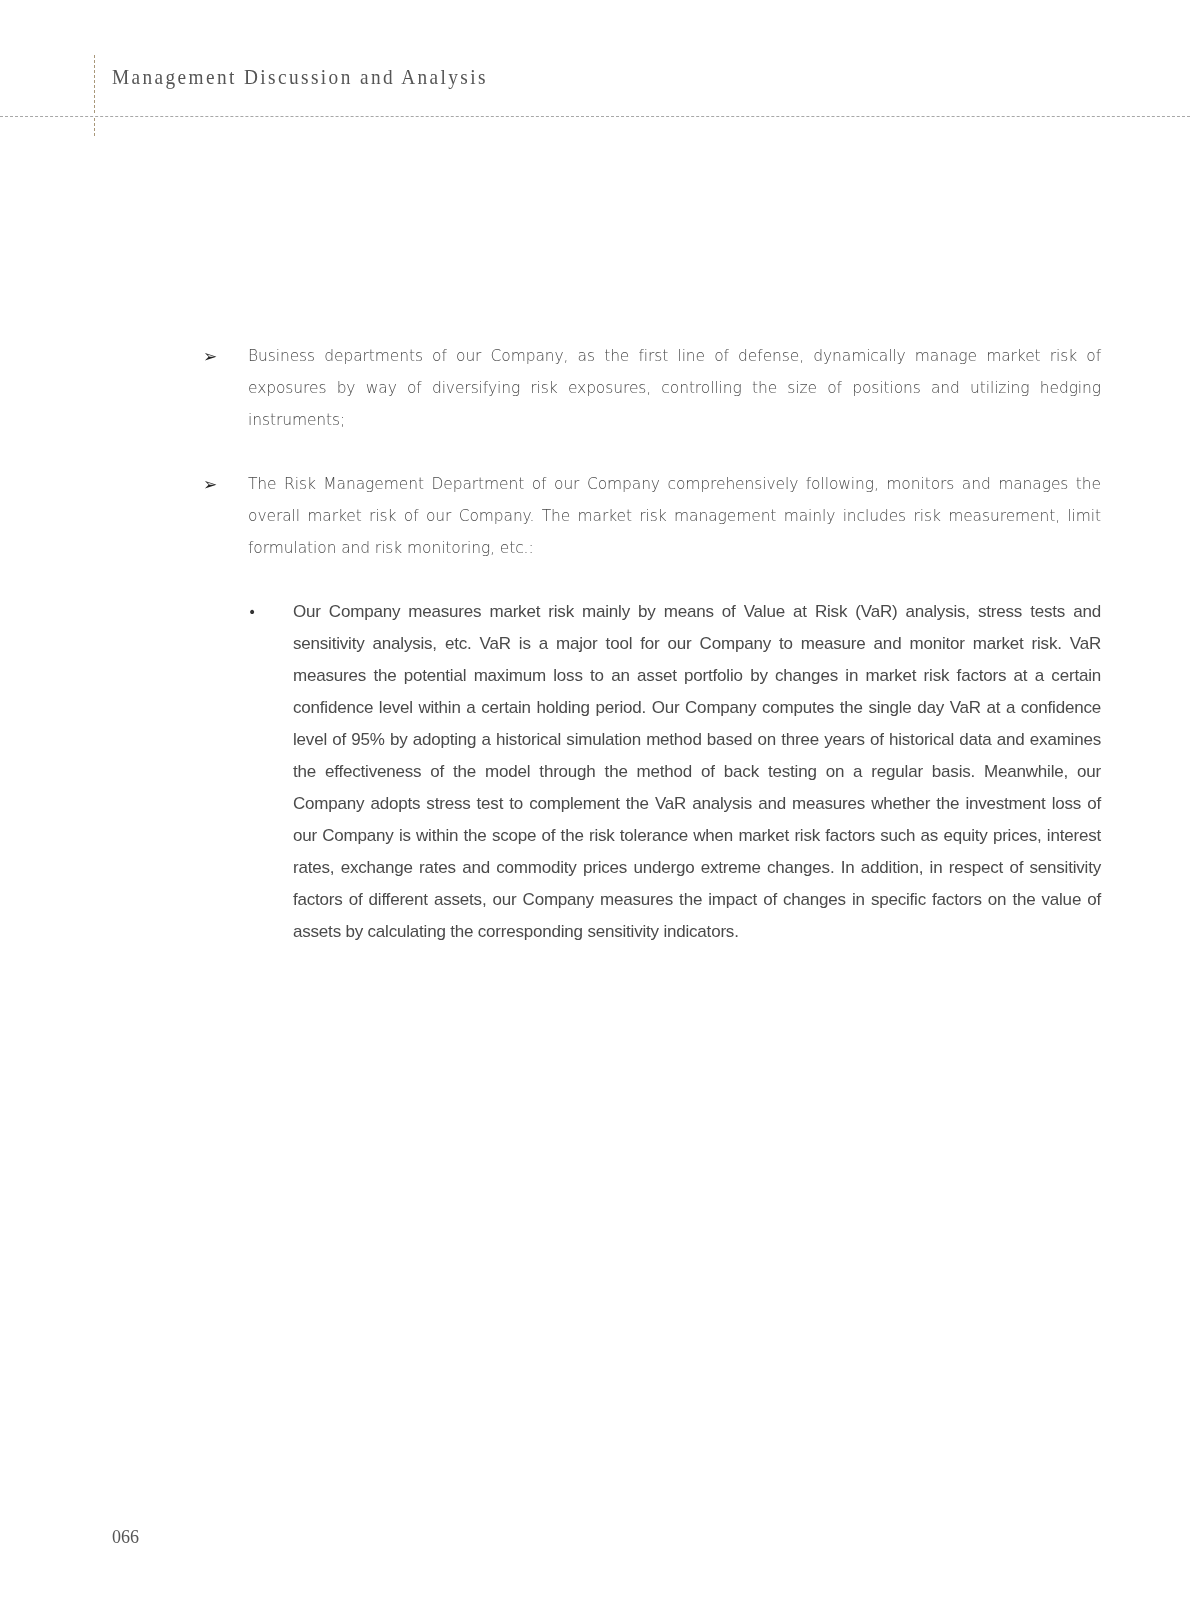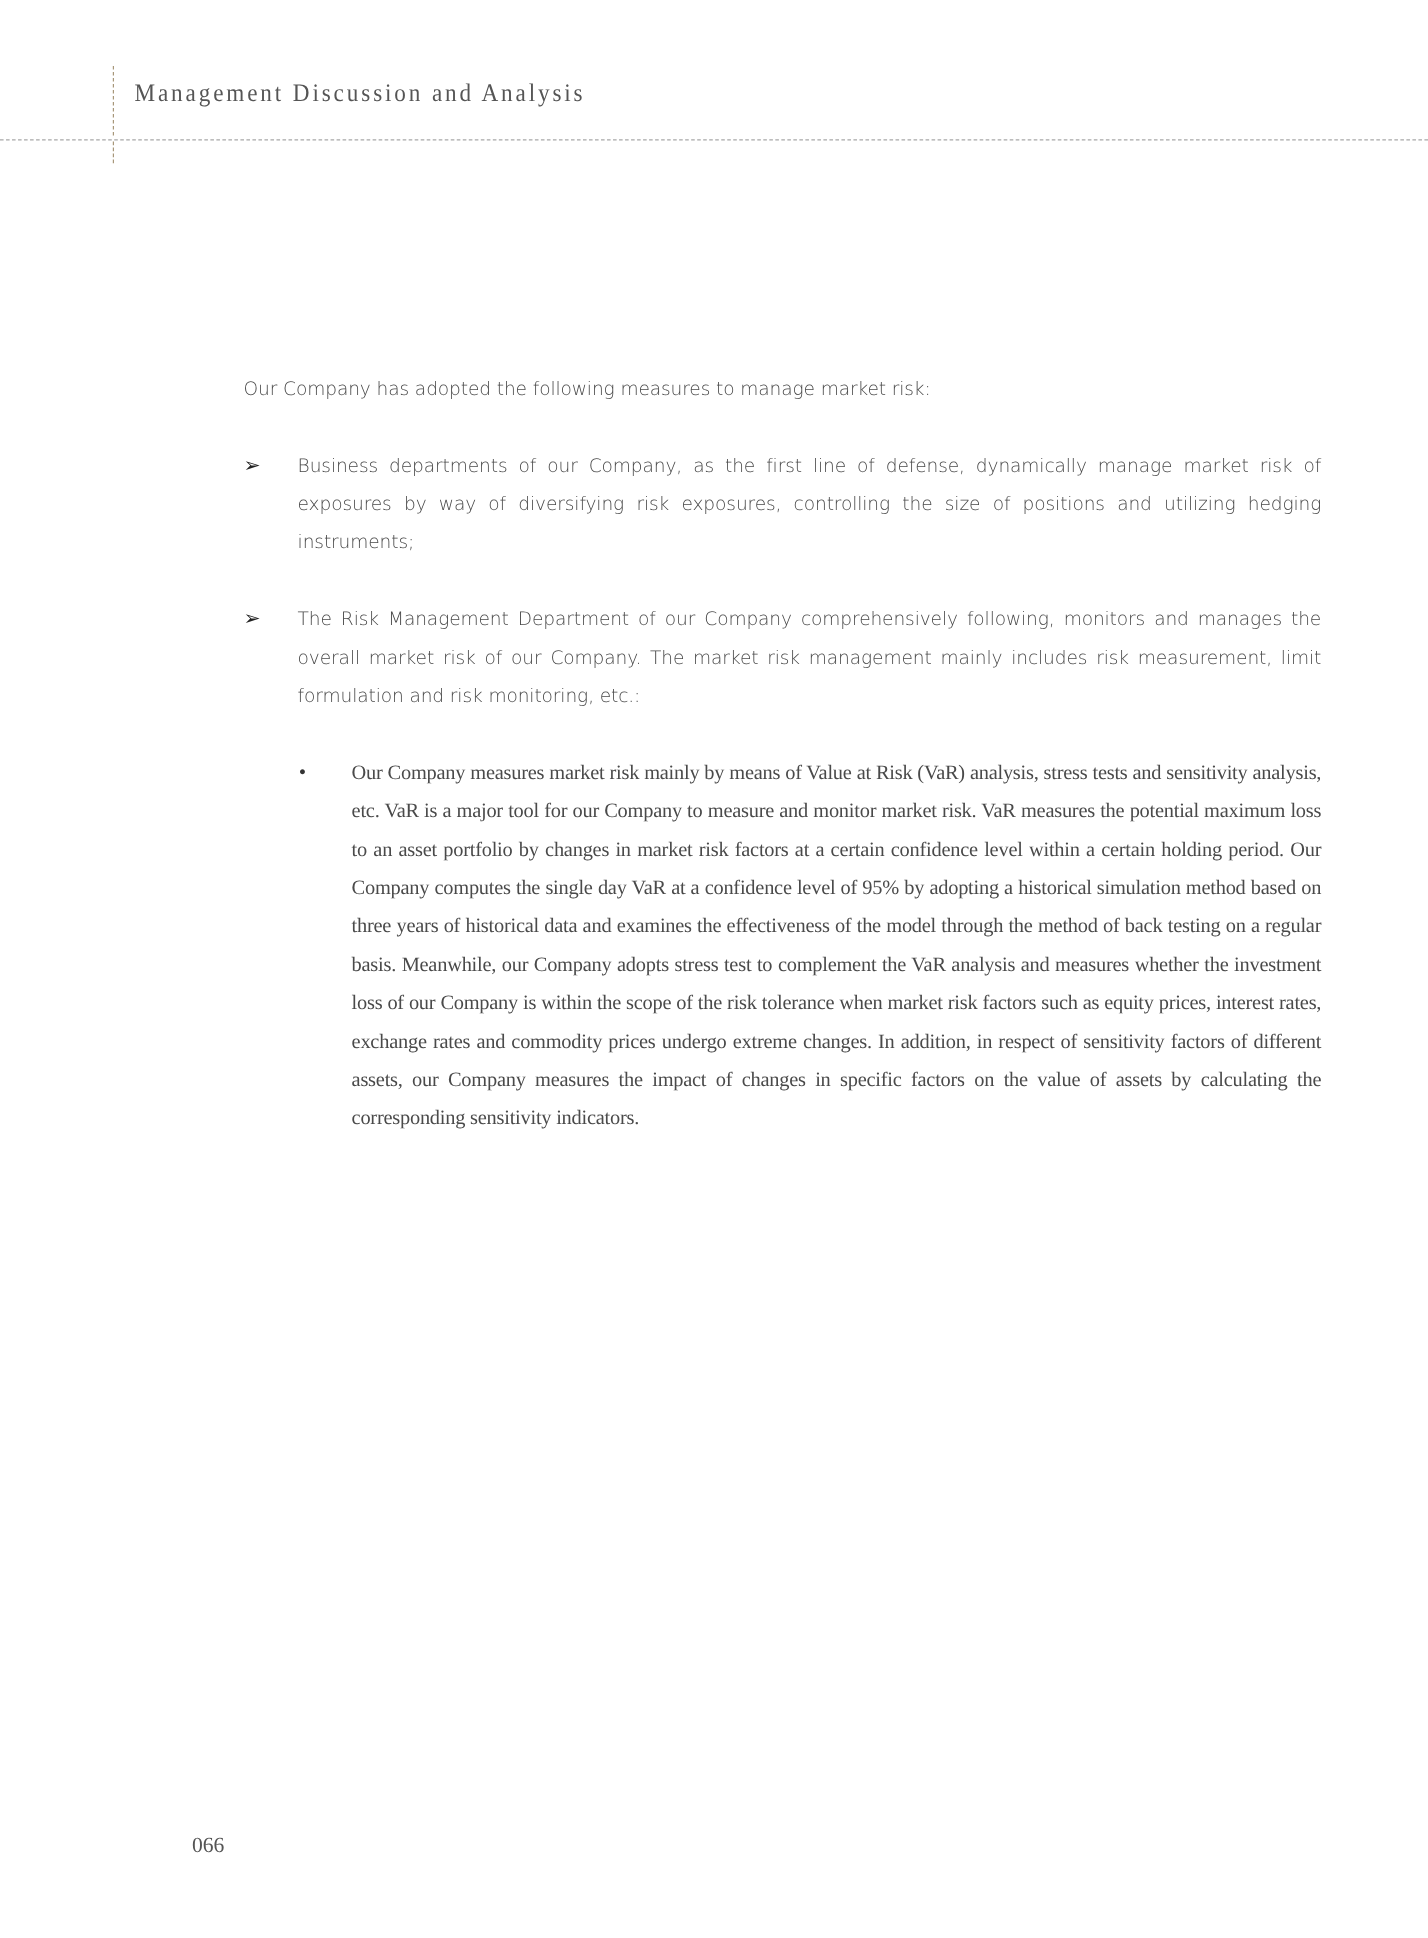--- a/index.html
+++ b/index.html
@@ -45,43 +45,42 @@
   .arrow-icon {
     position: absolute; left: 0; top: 0; width: 24px; height: 32px;
     font-size: 17px; line-height: 32px; color: #222222;
   }
   .dot-item { position: relative; padding-left: 90px; }
   .dot-icon {
     position: absolute; left: 45px; top: 0; width: 10px; height: 32px;
     font-size: 14px; line-height: 32px; color: #333333;
   }
   .narrow {
-    font-family: Liberation Serif, serif;
+    font-family: Liberation Sans, sans-serif;
     font-size: 17px; letter-spacing: -0.2px;
   }
 
   .page-number {
     position: absolute; left: 112px; top: 1527px;
     font-family: "Liberation Serif", "DejaVu Serif", serif;
-    font-size: 18px; color: #555555; margin-left: 48px;
+    font-size: 18px; color: #555555;
   }
 </style>
 </head>
 <body>
 
 <div class="vrule-top"></div>
 <div class="vrule-bottom"></div>
 <div class="hrule"></div>
 <div class="running-header">Management Discussion and Analysis</div>
 
 <div class="content">
 
   <div class="gap"></div>
 
-  <p class="para">Our Company has adopted the following measures to manage market risk:</p>
   <div class="gap"></div>
 
   <div class="arrow-item">
     <span class="arrow-icon">➢</span>
     <p class="para">Business departments of our Company, as the first line of defense, dynamically manage market risk of exposures by way of diversifying risk exposures, controlling the size of positions and utilizing hedging instruments;</p>
   </div>
   <div class="gap"></div>
 
   <div class="arrow-item">
     <span class="arrow-icon">➢</span>

